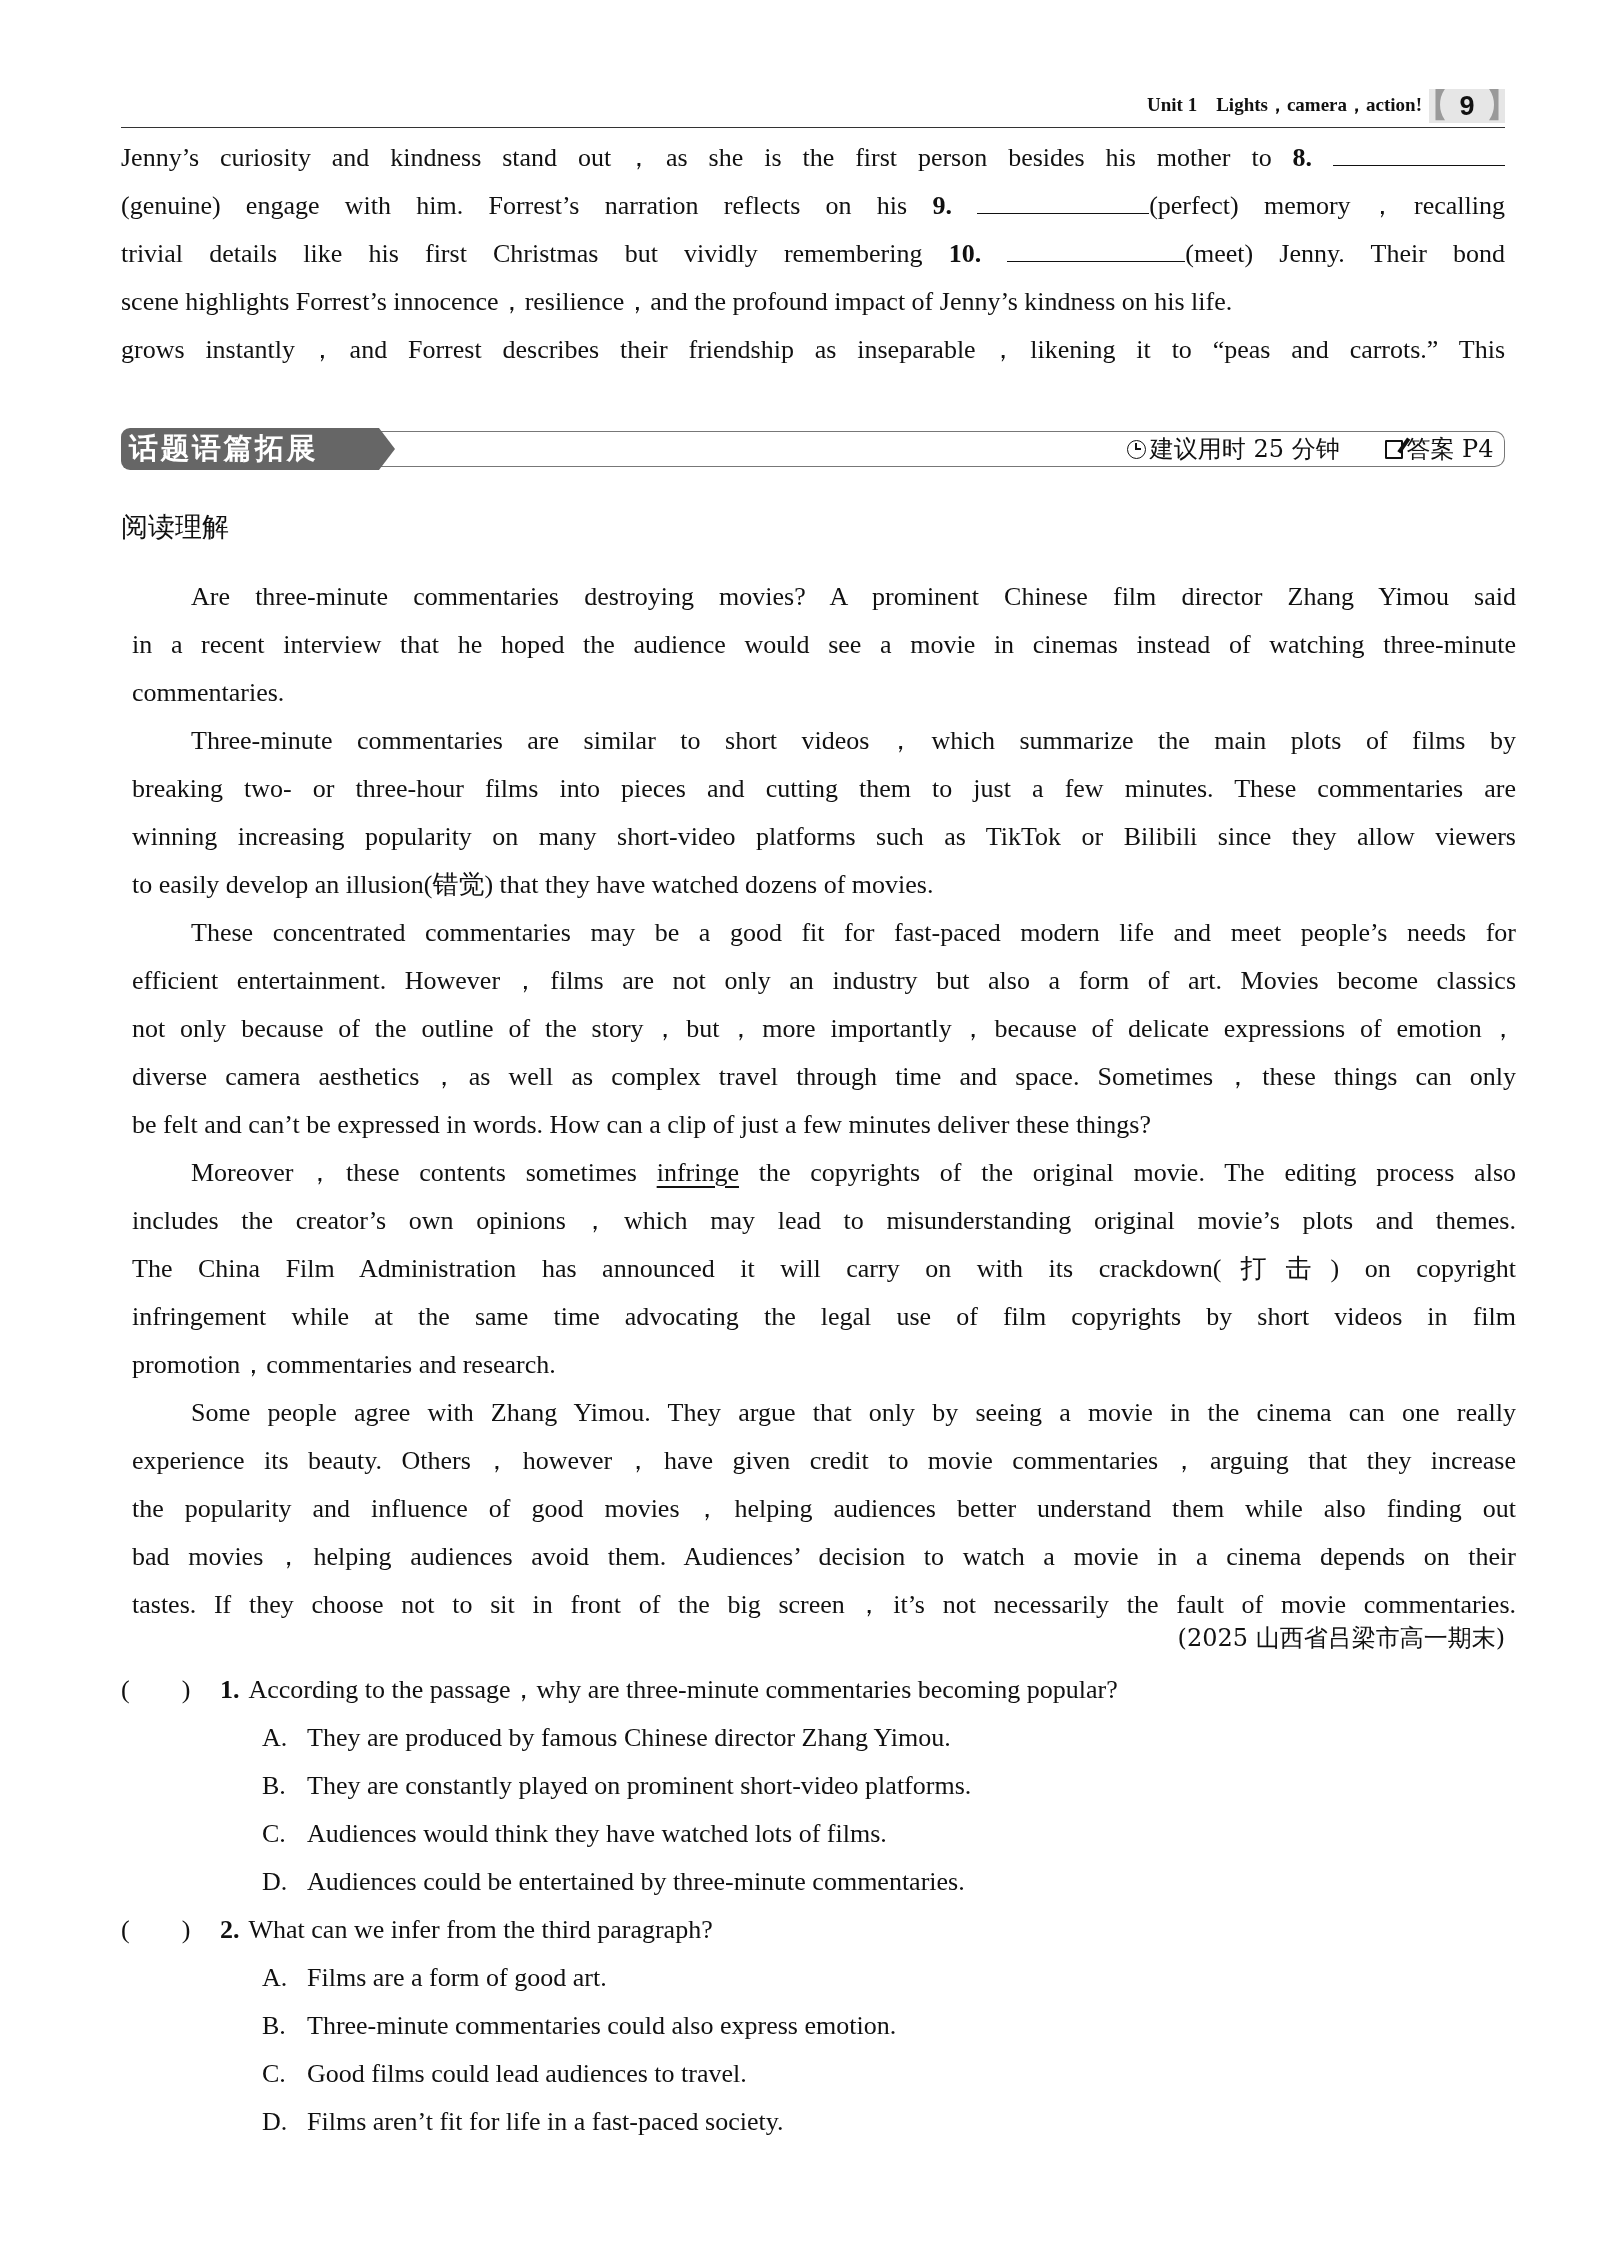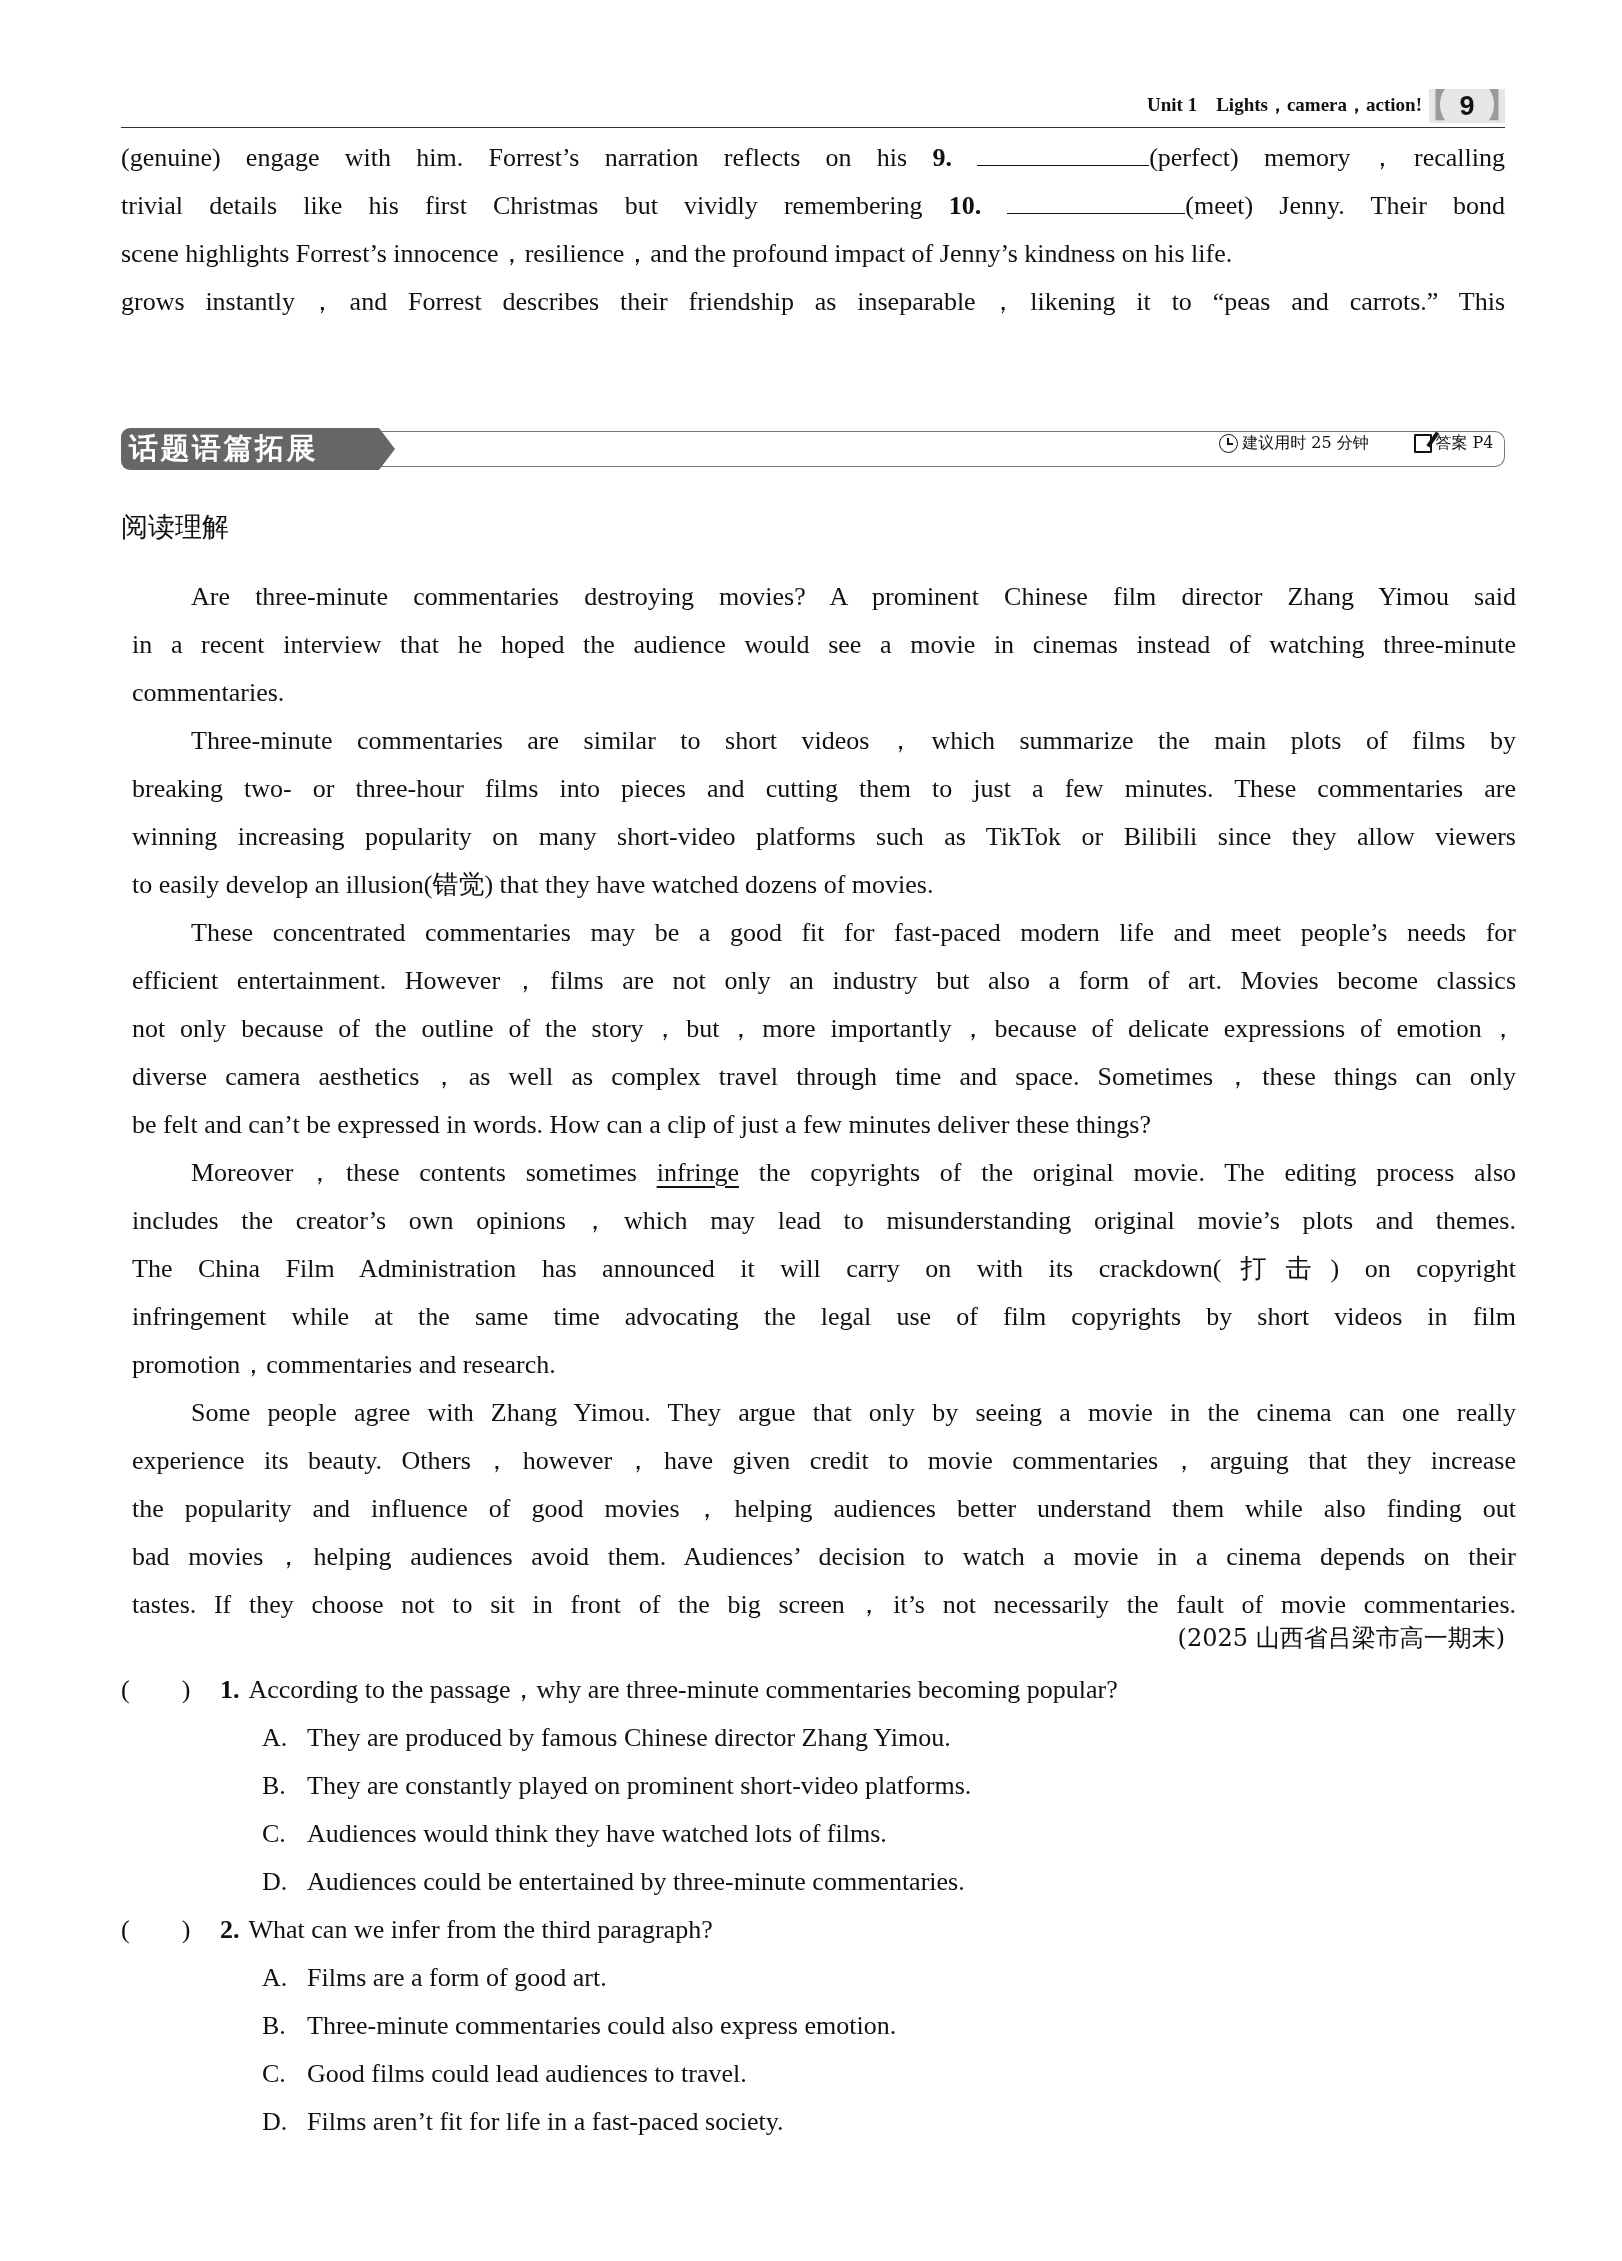--- a/index.html
+++ b/index.html
@@ -32,21 +32,21 @@
   .banner-label { position: absolute; left: 0; top: 0; height: 42px; width: 258px;
                   background: #666; color: #fff; border-radius: 9px 0 0 9px;
                   font-family: "DejaVu Sans", sans-serif; font-weight: bold; font-size: 29px;
                   display: flex; align-items: center; padding-left: 8px; box-sizing: border-box;
                   letter-spacing: 2.5px; }
   .banner-arrow { position: absolute; left: 258px; top: 0; width: 0; height: 0;
                   border-top: 21px solid transparent; border-bottom: 21px solid transparent;
                   border-left: 16.5px solid #666; }
   .banner-box { position: absolute; left: 258px; top: 2.5px; right: 0; height: 36px;
                 border: 1.9px solid #777; border-left: none; border-radius: 0 10.2px 10.2px 0; box-sizing: border-box; }
-  .banner-meta { position: absolute; right: 11.5px; top: 5.1px; font-size: 16px; display: flex; gap: 45px;
+  .banner-meta { position: absolute; right: 11.5px; top: 5.1px; font-size: 24px; display: flex; gap: 45px;
                  align-items: flex-end; font-family: "DejaVu Serif", serif; }
   .meta-item { display: flex; align-items: center; gap: 3.8px; }
   .icon-clock { width: 19px; height: 19px; border: 1.9px solid #111; border-radius: 50%;
                 position: relative; box-sizing: border-box; }
   .icon-clock::before { content: ""; position: absolute; left: 7px; top: 2.5px; width: 1.9px; height: 6.4px; background: #111; }
   .icon-clock::after { content: ""; position: absolute; left: 7px; top: 7.6px; width: 5.7px; height: 1.9px; background: #111; }
   .icon-edit { width: 18px; height: 19px; border: 2.5px solid #111; box-sizing: border-box; position: relative; border-radius: 1.3px; }
   .icon-edit::after { content: ""; position: absolute; right: -5.1px; top: -5.1px; width: 3.8px; height: 16.5px;
                       background: #111; transform: rotate(35deg); }
 
@@ -71,20 +71,24 @@
   <div class="run-head">
     <div class="run-title">Unit 1　Lights，camera，action!</div>
     <div class="page-no-box">
       <span class="brk">【</span>
       <span>9</span>
       <span class="brk">】</span>
     </div>
   </div>
 
   <div class="top-passage text">
+    <span class="line">
+      <span>Jenny’s curiosity and kindness stand out，as she is the first person besides his mother to </span><span class="b">8.</span>
+      <span class="blank" style="width:172px"></span>
+    </span>
     <span class="line">
       <span>(genuine) engage with him. Forrest’s narration reflects on his </span><span class="b">9.</span>
       <span class="blank" style="width:172px"></span><span>(perfect) memory，recalling</span>
     </span>
     <span class="line">
       <span>trivial details like his first Christmas but vividly remembering </span><span class="b">10.</span>
       <span class="blank" style="width:178px"></span><span>(meet) Jenny. Their bond</span>
     </span>
     <span class="line" style="text-align-last:left">scene highlights Forrest’s innocence，resilience，and the profound impact of Jenny’s kindness on his life.</span>
     <span class="line">grows instantly，and Forrest describes their friendship as inseparable，likening it to “peas and carrots.” This</span>

